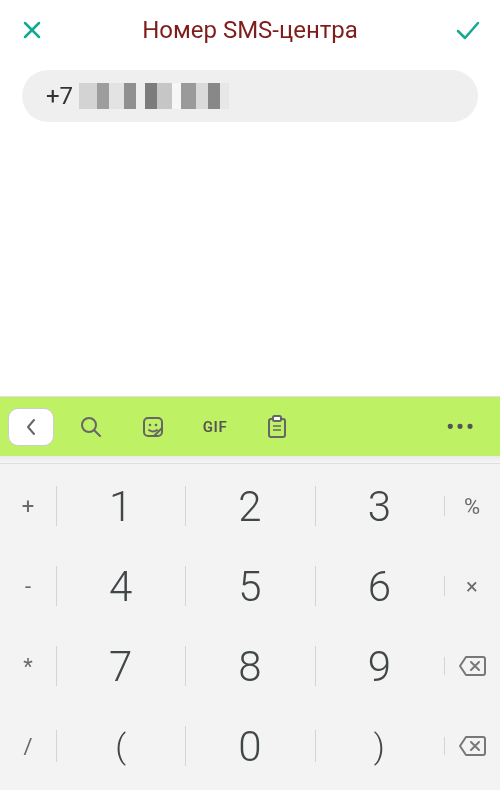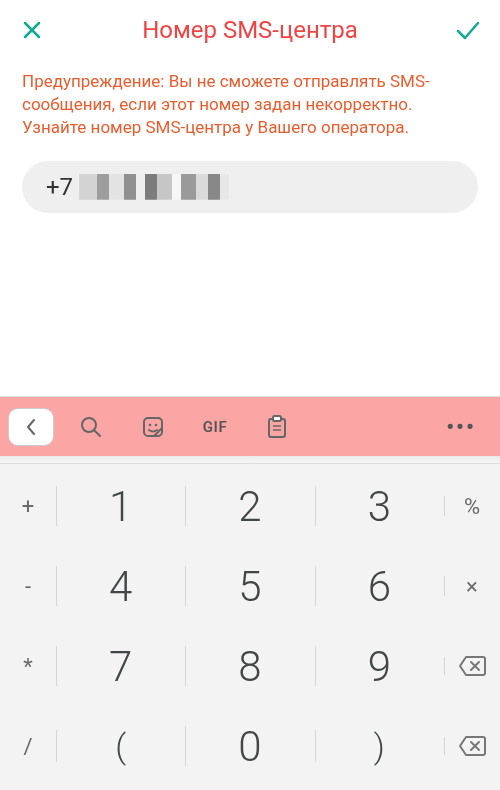--- a/index.html
+++ b/index.html
@@ -12,21 +12,21 @@
     position: relative;
   }
   .header {
     display: flex;
     align-items: center;
     justify-content: space-between;
     padding: 14px 16px 18px 16px;
   }
   .header-title {
     font-size: 24px;
-    color: #ef4444;
+    color: #7f1d1d;
     font-weight: 400;
   }
   .icon-btn { display:flex; align-items:center; justify-content:center; width:32px; height:32px; }
   .content {
     padding: 6px 22px 0 22px;
   }
   .warning {
     color: #e85d2e;
     font-size: 17px;
     line-height: 1.35;
@@ -59,21 +59,21 @@
     position:absolute;
   }
   .keyboard-wrap {
     position: absolute;
     bottom: 0;
     left: 0;
     right: 0;
   }
   .kb-strip {
     height: 60px;
-    background: #fca5a5;
+    background: #bef264;
     border-top: 1px solid #e0e0e0;
     display: flex;
     align-items: center;
     padding: 0 8px;
   }
   .strip-item {
     flex: 0 0 auto;
     width: 62px;
     display:flex;
     align-items:center;
@@ -147,21 +147,20 @@
   </div>
   <div class="header-title">Номер SMS-центра</div>
   <div class="icon-btn">
     <svg width="28" height="24" viewBox="0 0 28 24">
         <path d="M4 13 L11 20 L24 5" stroke="#12aa94" stroke-width="2.5" stroke-linecap="round" stroke-linejoin="round" fill="none"></path>
       </svg>
   </div>
 </div>
 
 <div class="content">
-  <div class="warning">Предупреждение: Вы не сможете отправлять SMS-сообщения, если этот номер задан некорректно. Узнайте номер SMS-центра у Вашего оператора.</div>
   <div class="input-row">
     <span>+7</span>
     <span class="pixelated"></span>
   </div>
 </div>
 
 <div class="keyboard-wrap">
   <div class="kb-strip">
     <div class="strip-chev">
       <svg width="14" height="18" viewBox="0 0 14 18">

